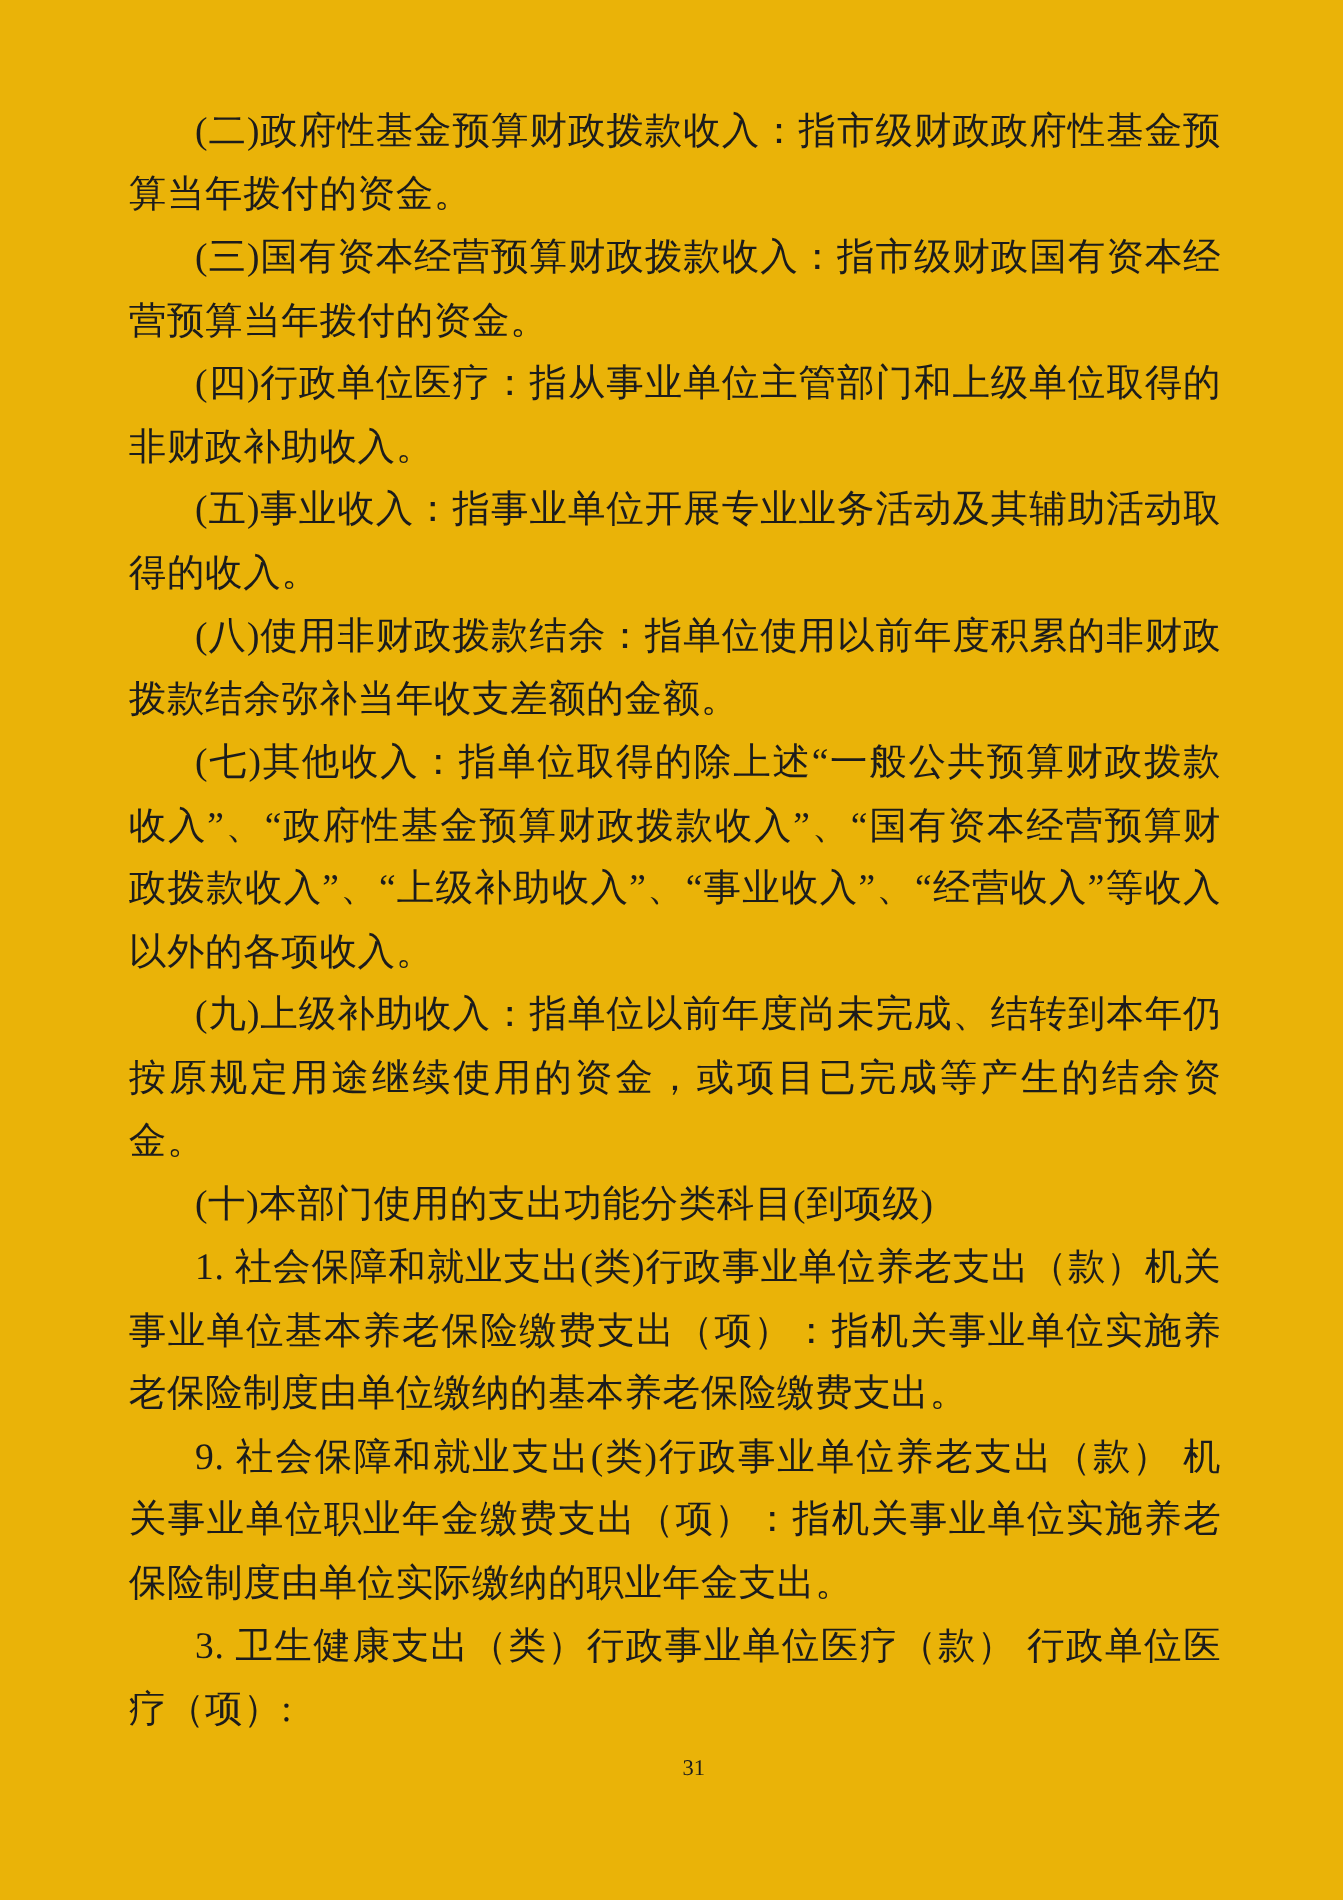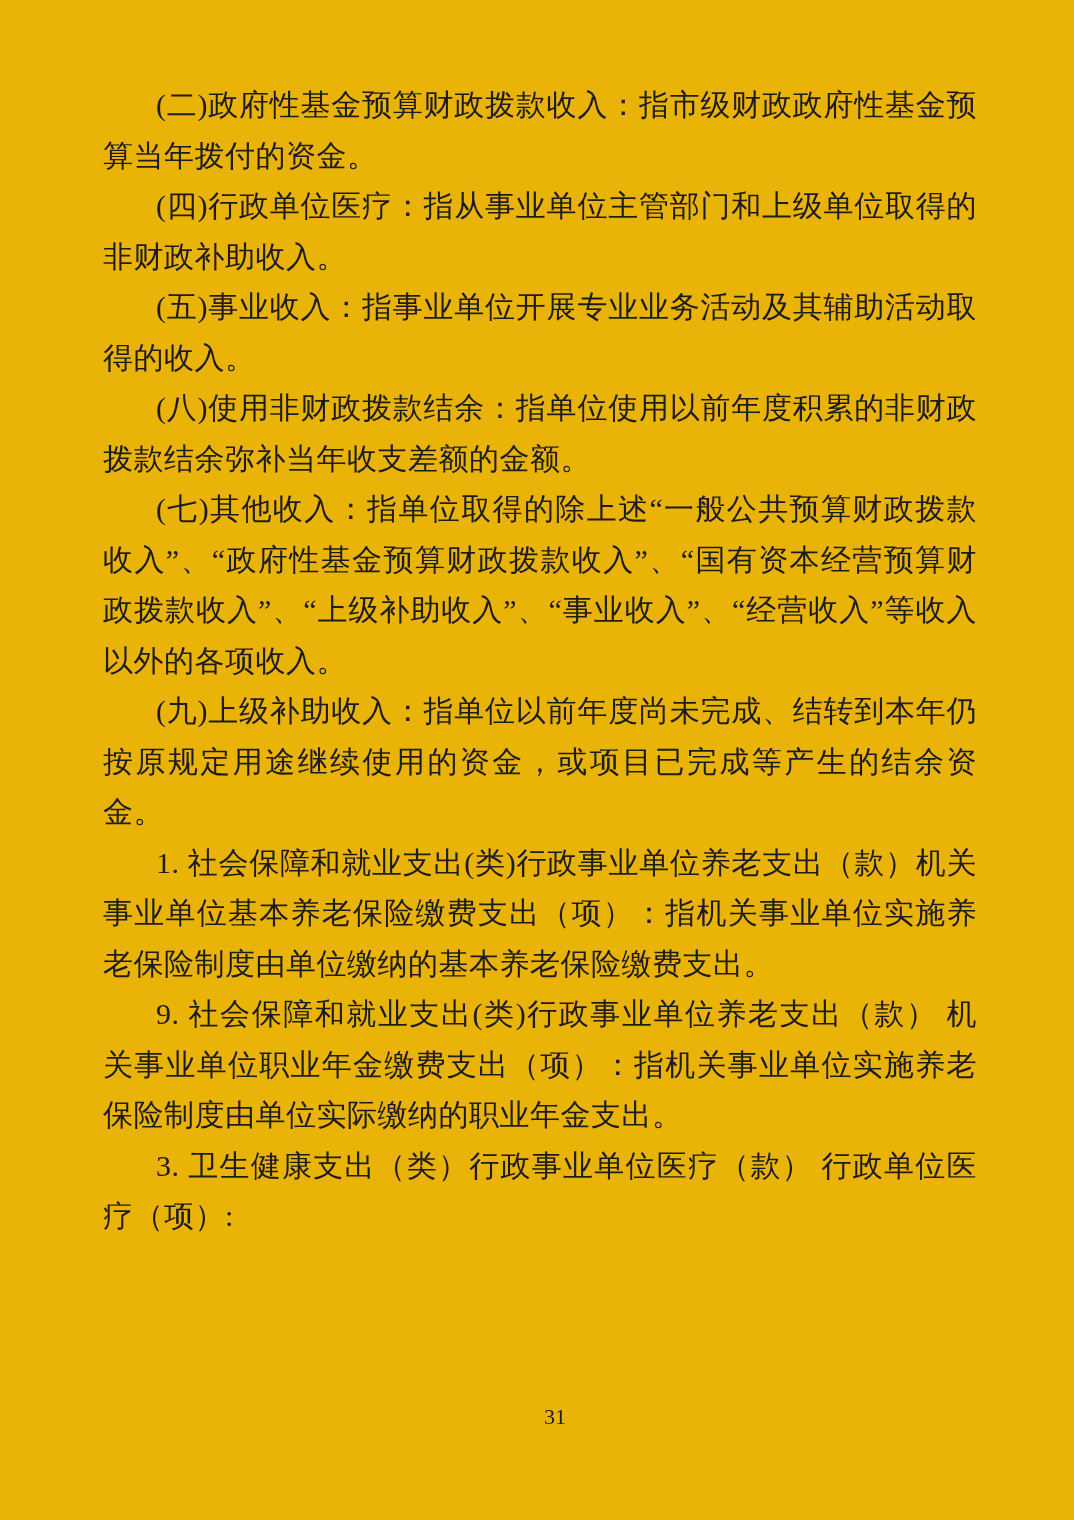--- a/index.html
+++ b/index.html
@@ -32,34 +32,36 @@
     padding: 0;
     text-indent: 53px;
     word-break: break-all;
   }
   .page-number {
     position: absolute;
     left: 0;
     right: 0;
     top: 1404px;
     text-align: center;
-    font-size: 22px;
+    font-size: 18px;
     color: #1c1c1c;
     padding-left: 36px;
   }
 </style>
 </head>
 <body>
 
 <div class="page">
   <div class="content">
       <p class="para">(二)政府性基金预算财政拨款收入：指市级财政政府性基金预算当年拨付的资金。</p>
+      <p class="para">(三)国有资本经营预算财政拨款收入：指市级财政国有资本经营预算当年拨付的资金。</p>
       <p class="para">(四)行政单位医疗：指从事业单位主管部门和上级单位取得的非财政补助收入。</p>
       <p class="para">(五)事业收入：指事业单位开展专业业务活动及其辅助活动取得的收入。</p>
       <p class="para">(八)使用非财政拨款结余：指单位使用以前年度积累的非财政拨款结余弥补当年收支差额的金额。</p>
       <p class="para">(七)其他收入：指单位取得的除上述“一般公共预算财政拨款收入”、“政府性基金预算财政拨款收入”、“国有资本经营预算财政拨款收入”、“上级补助收入”、“事业收入”、“经营收入”等收入以外的各项收入。</p>
       <p class="para">(九)上级补助收入：指单位以前年度尚未完成、结转到本年仍按原规定用途继续使用的资金，或项目已完成等产生的结余资金。</p>
+      <p class="para">(十)本部门使用的支出功能分类科目(到项级)</p>
       <p class="para">1. 社会保障和就业支出(类)行政事业单位养老支出（款）机关事业单位基本养老保险缴费支出（项）：指机关事业单位实施养老保险制度由单位缴纳的基本养老保险缴费支出。</p>
       <p class="para">9. 社会保障和就业支出(类)行政事业单位养老支出（款） 机关事业单位职业年金缴费支出（项）：指机关事业单位实施养老保险制度由单位实际缴纳的职业年金支出。</p>
       <p class="para">3. 卫生健康支出（类）行政事业单位医疗（款） 行政单位医疗（项）:</p>
     </div>
   <div class="page-number">31</div>
 </div>
 
 </body></html>

